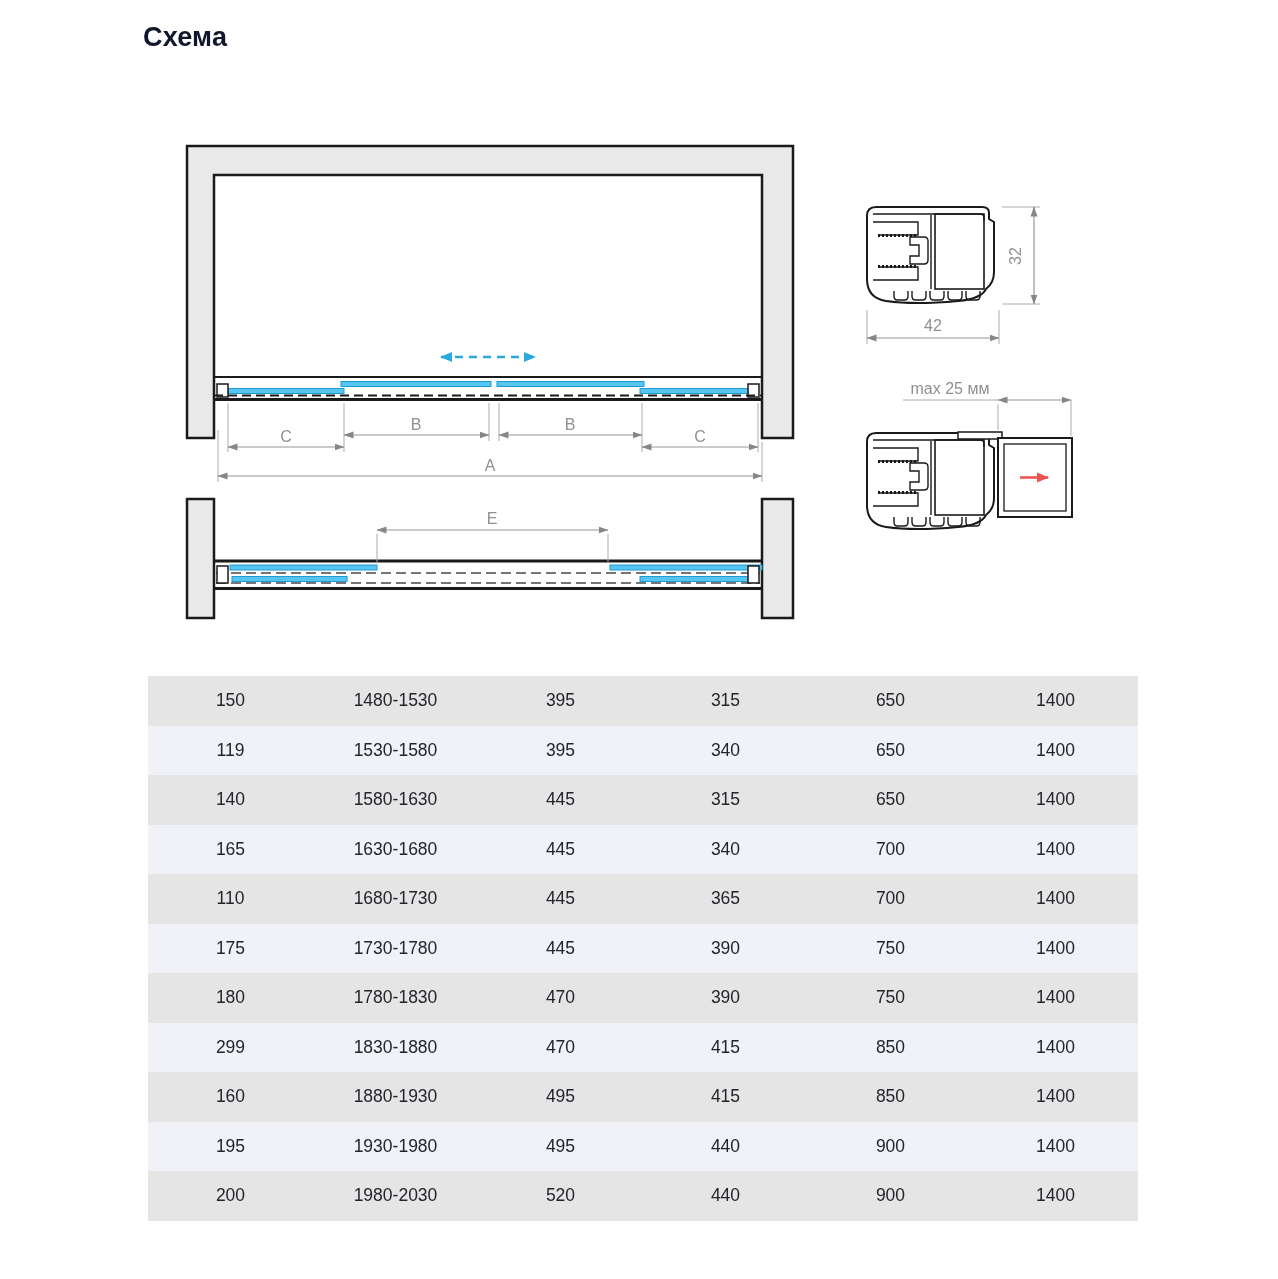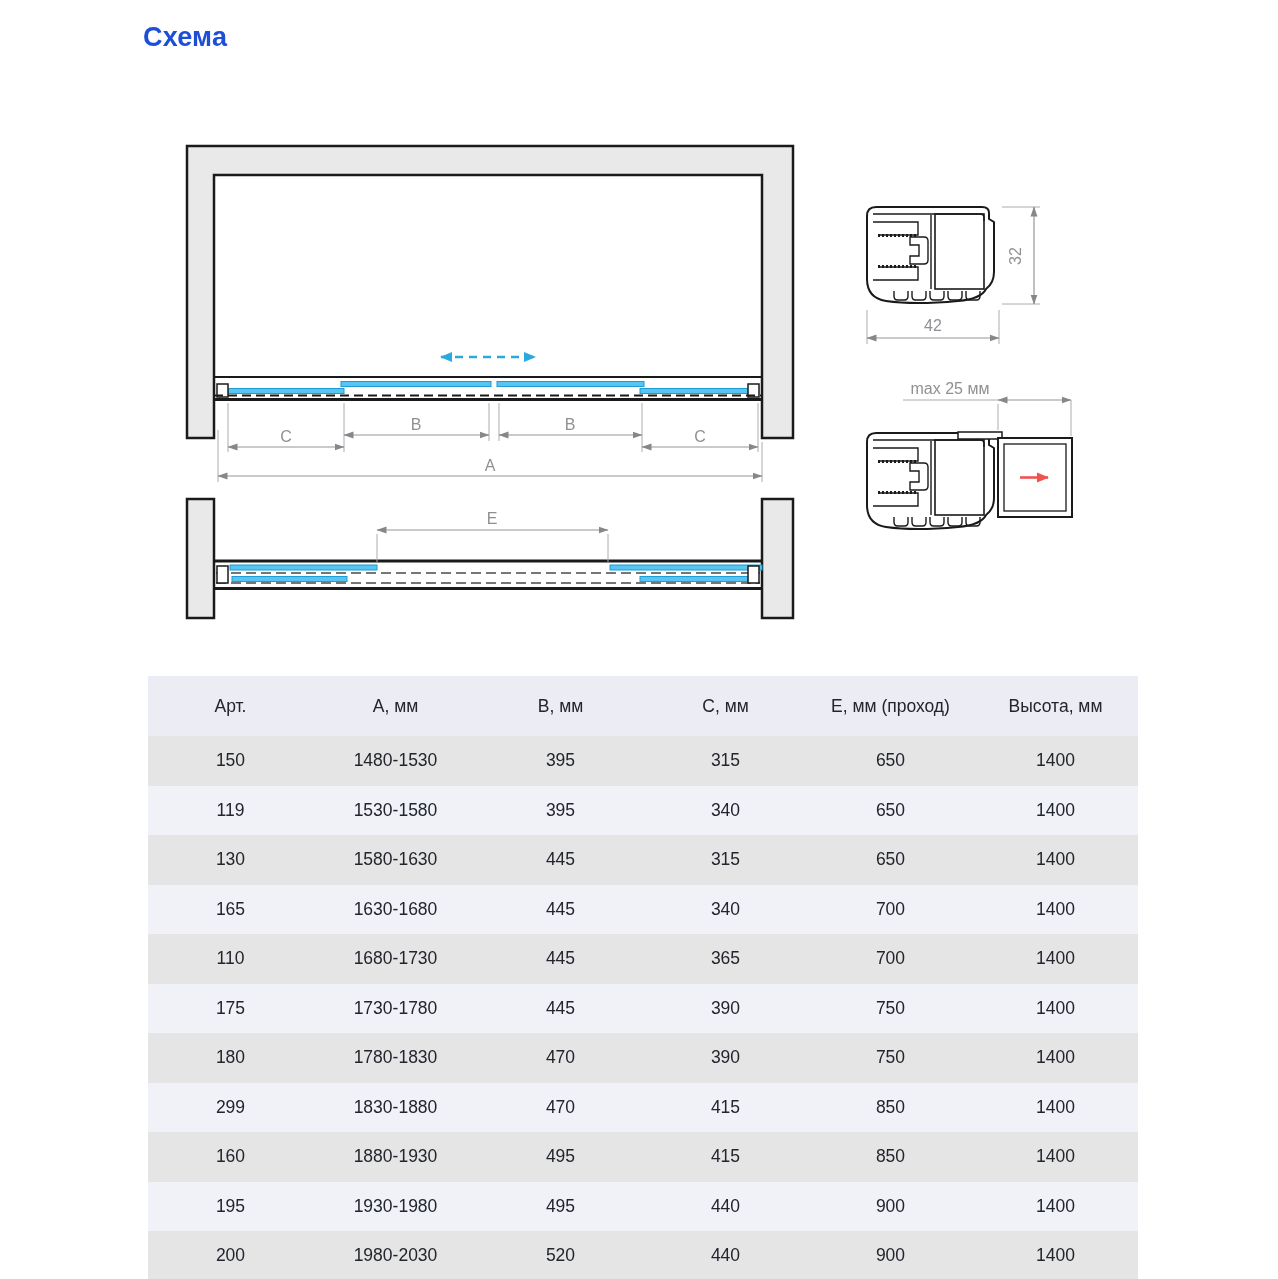--- a/index.html
+++ b/index.html
@@ -1,19 +1,19 @@
 <!DOCTYPE html>
 <html><head>
 <meta charset="utf-8">
 <style>
   html,body{margin:0;padding:0;background:#ffffff;}
   body{width:1278px;height:1279px;position:relative;overflow:hidden;
        font-family:"Liberation Sans", sans-serif;}
   .page-title{position:absolute;left:143px;top:22px;font-size:27px;font-weight:700;
-       color:#1d4ed8;letter-spacing:.2px;}
+       color:#0f172a;letter-spacing:.2px;}
   #schematic{position:absolute;left:0;top:0;}
 
   
   .wall{fill:#e9e9ea;stroke:#1a1a1a;stroke-width:2.5;}
   .ln2{stroke:#1a1a1a;stroke-width:2;}
   .ln3{stroke:#1a1a1a;stroke-width:3;}
   .glass{fill:#57c5f1;stroke:#1f9cd4;stroke-width:1;}
   .fit{fill:#ffffff;stroke:#1a1a1a;stroke-width:1.5;}
   .dash2{stroke:#1a1a1a;stroke-width:2;stroke-dasharray:9 5;}
   .dash1{stroke:#4a4a4a;stroke-width:1.4;stroke-dasharray:10 5;}
@@ -146,49 +146,41 @@
     <line class="red" x1="1020" y1="477.5" x2="1048" y2="477.5" marker-end="url(#arR)"></line>
     <text class="dlabel" x="950" y="394" text-anchor="middle">max 25 мм</text>
     <line class="ext" x1="903" y1="400" x2="998" y2="400"></line>
     <line class="dim" x1="998" y1="400" x2="1071" y2="400" marker-start="url(#arD)" marker-end="url(#arD)"></line>
     <line class="ext" x1="1071" y1="400" x2="1071" y2="436"></line>
     <line class="ext" x1="998" y1="404" x2="998" y2="430"></line>
   </g>
 </svg>
 
 <div class="spec-table">
-  <div class="thead">
-    <div class="tcell">Арт.</div>
-    <div class="tcell">А, мм</div>
-    <div class="tcell">В, мм</div>
-    <div class="tcell">С, мм</div>
-    <div class="tcell">Е, мм (проход)</div>
-    <div class="tcell">Высота, мм</div>
-  </div>
   <div class="tbody">
   <div class="trow">
     <div class="tcell">150</div>
     <div class="tcell">1480-1530</div>
     <div class="tcell">395</div>
     <div class="tcell">315</div>
     <div class="tcell">650</div>
     <div class="tcell">1400</div>
   </div>
 
   <div class="trow alt">
     <div class="tcell">119</div>
     <div class="tcell">1530-1580</div>
     <div class="tcell">395</div>
     <div class="tcell">340</div>
     <div class="tcell">650</div>
     <div class="tcell">1400</div>
   </div>
 
   <div class="trow">
-    <div class="tcell">130</div>
+    <div class="tcell">140</div>
     <div class="tcell">1580-1630</div>
     <div class="tcell">445</div>
     <div class="tcell">315</div>
     <div class="tcell">650</div>
     <div class="tcell">1400</div>
   </div>
 
   <div class="trow alt">
     <div class="tcell">165</div>
     <div class="tcell">1630-1680</div>

